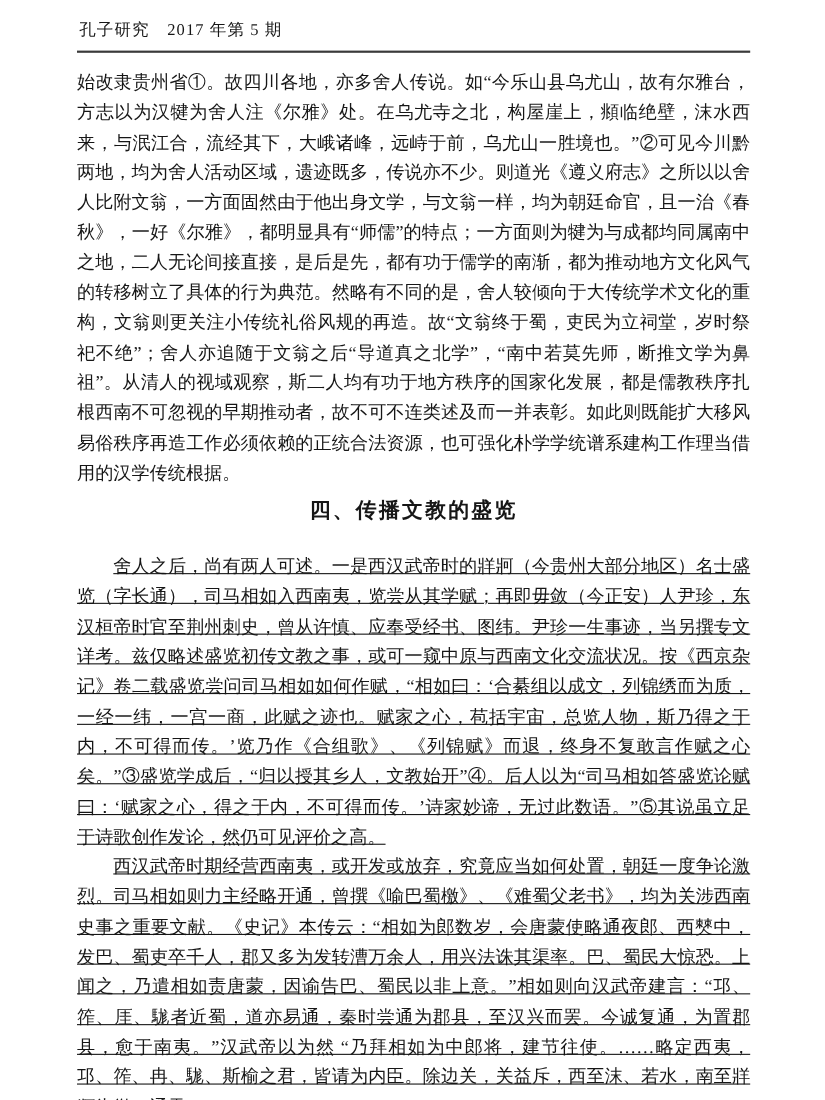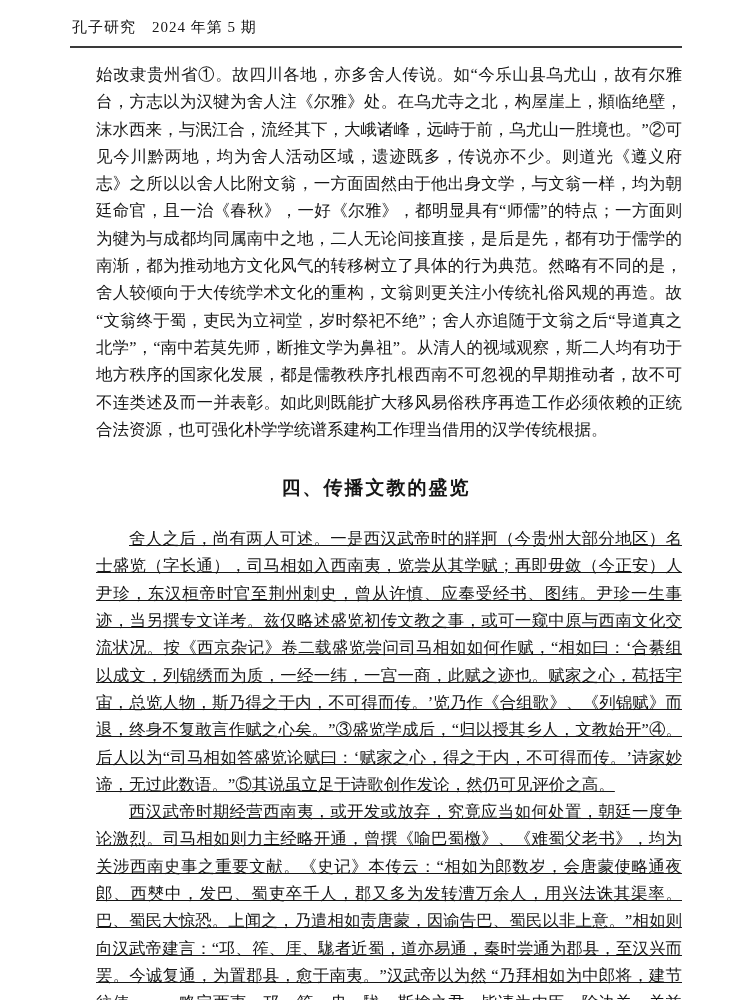--- a/index.html
+++ b/index.html
@@ -24,38 +24,37 @@
   }
   
   .body-text {
     margin-top: 13px;
   }
   .body-text p {
     font-size: 16.5px;
     line-height: 27.3px;
     text-align: justify;
     text-justify: inter-ideograph;
-    margin-left: 26px;
   }
   p.indent { text-indent: 2em; text-decoration: underline; }
   
   .section-heading {
     text-align: center;
     font-size: 19px;
     font-weight: bold;
     letter-spacing: 2px;
-    margin: 32px 0 24px 0;
+    margin: 8px 0 24px 0;
   }
 </style>
 </head>
 <body>
 
 <div class="page">
 
-  <div class="running-header">孔子研究　2024 年第 5 期</div>
+  <div class="running-header">孔子研究　2017 年第 5 期</div>
 
   <div class="body-text">
 
     <p>始改隶贵州省①。故四川各地，亦多舍人传说。如“今乐山县乌尤山，故有尔雅台，方志以为汉犍为舍人注《尔雅》处。在乌尤寺之北，构屋崖上，頫临绝壁，沫水西来，与泯江合，流经其下，大峨诸峰，远峙于前，乌尤山一胜境也。”②可见今川黔两地，均为舍人活动区域，遗迹既多，传说亦不少。则道光《遵义府志》之所以以舍人比附文翁，一方面固然由于他出身文学，与文翁一样，均为朝廷命官，且一治《春秋》，一好《尔雅》，都明显具有“师儒”的特点；一方面则为犍为与成都均同属南中之地，二人无论间接直接，是后是先，都有功于儒学的南渐，都为推动地方文化风气的转移树立了具体的行为典范。然略有不同的是，舍人较倾向于大传统学术文化的重构，文翁则更关注小传统礼俗风规的再造。故“文翁终于蜀，吏民为立祠堂，岁时祭祀不绝”；舍人亦追随于文翁之后“导道真之北学”，“南中若莫先师，断推文学为鼻祖”。从清人的视域观察，斯二人均有功于地方秩序的国家化发展，都是儒教秩序扎根西南不可忽视的早期推动者，故不可不连类述及而一并表彰。如此则既能扩大移风易俗秩序再造工作必须依赖的正统合法资源，也可强化朴学学统谱系建构工作理当借用的汉学传统根据。</p>
 
     <h2 class="section-heading">四、传播文教的盛览</h2>
 
     <p class="indent">舍人之后，尚有两人可述。一是西汉武帝时的牂牁（今贵州大部分地区）名士盛览（字长通），司马相如入西南夷，览尝从其学赋；再即毋敛（今正安）人尹珍，东汉桓帝时官至荆州刺史，曾从许慎、应奉受经书、图纬。尹珍一生事迹，当另撰专文详考。兹仅略述盛览初传文教之事，或可一窥中原与西南文化交流状况。按《西京杂记》卷二载盛览尝问司马相如如何作赋，“相如曰：‘合綦组以成文，列锦绣而为质，一经一纬，一宫一商，此赋之迹也。赋家之心，苞括宇宙，总览人物，斯乃得之于内，不可得而传。’览乃作《合组歌》、《列锦赋》而退，终身不复敢言作赋之心矣。”③盛览学成后，“归以授其乡人，文教始开”④。后人以为“司马相如答盛览论赋曰：‘赋家之心，得之于内，不可得而传。’诗家妙谛，无过此数语。”⑤其说虽立足于诗歌创作发论，然仍可见评价之高。</p>
 
     <p class="indent">西汉武帝时期经营西南夷，或开发或放弃，究竟应当如何处置，朝廷一度争论激烈。司马相如则力主经略开通，曾撰《喻巴蜀檄》、《难蜀父老书》，均为关涉西南史事之重要文献。《史记》本传云：“相如为郎数岁，会唐蒙使略通夜郎、西僰中，发巴、蜀吏卒千人，郡又多为发转漕万余人，用兴法诛其渠率。巴、蜀民大惊恐。上闻之，乃遣相如责唐蒙，因谕告巴、蜀民以非上意。”相如则向汉武帝建言：“邛、筰、厓、駹者近蜀，道亦易通，秦时尝通为郡县，至汉兴而罢。今诚复通，为置郡县，愈于南夷。”汉武帝以为然 “乃拜相如为中郎将，建节往使。……略定西夷，邛、筰、冉、駹、斯榆之君，皆请为内臣。除边关，关益斥，西至沫、若水，南至牂牁为徼，通零</p>

